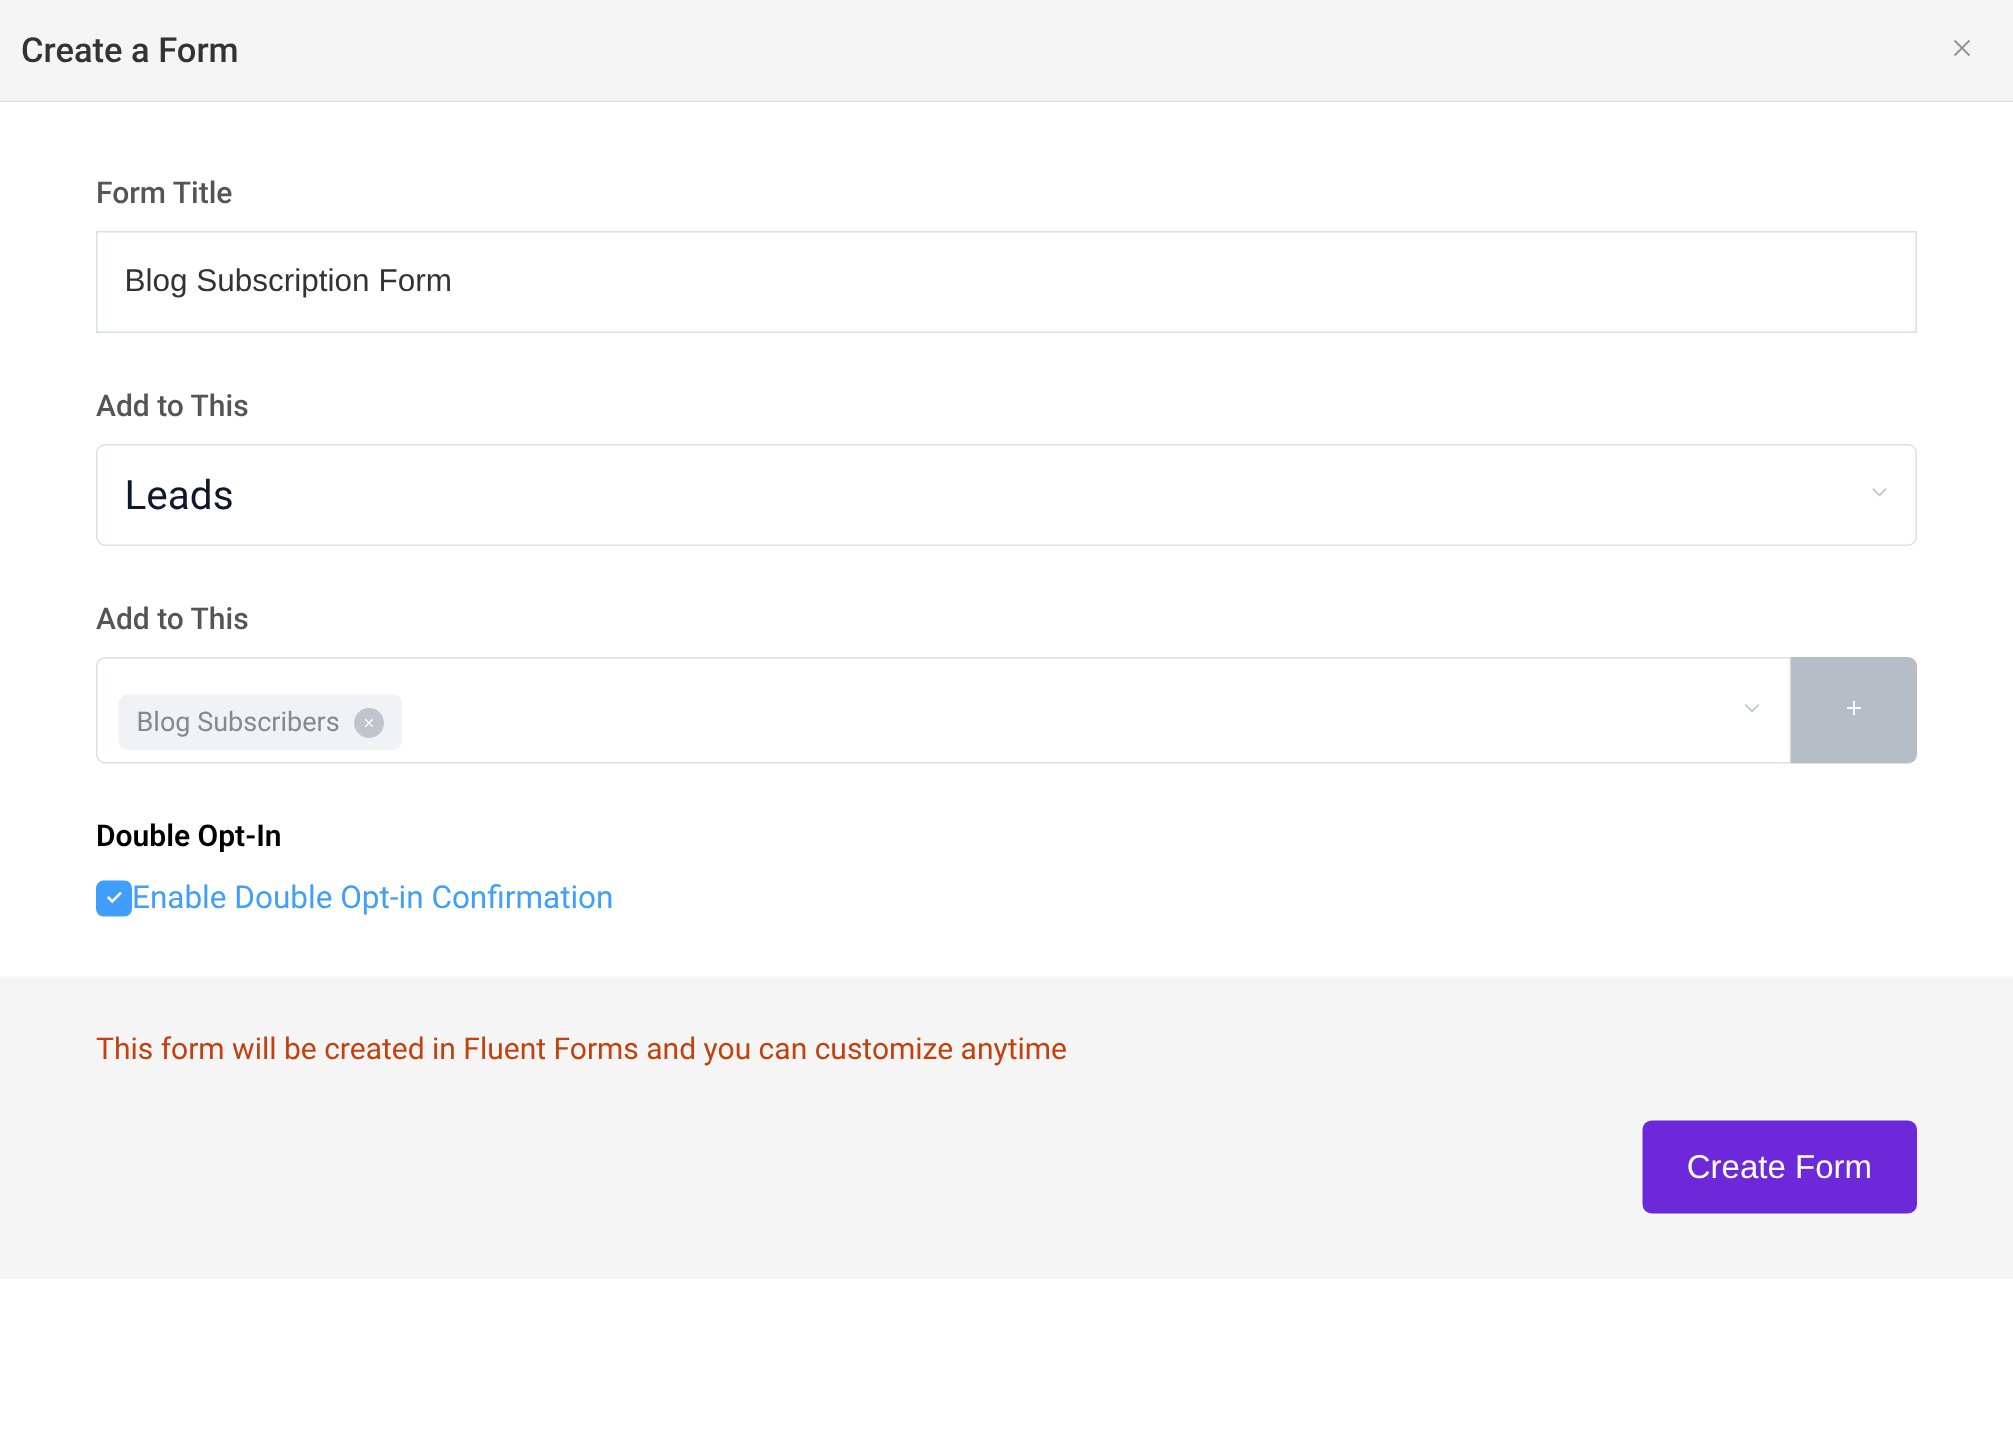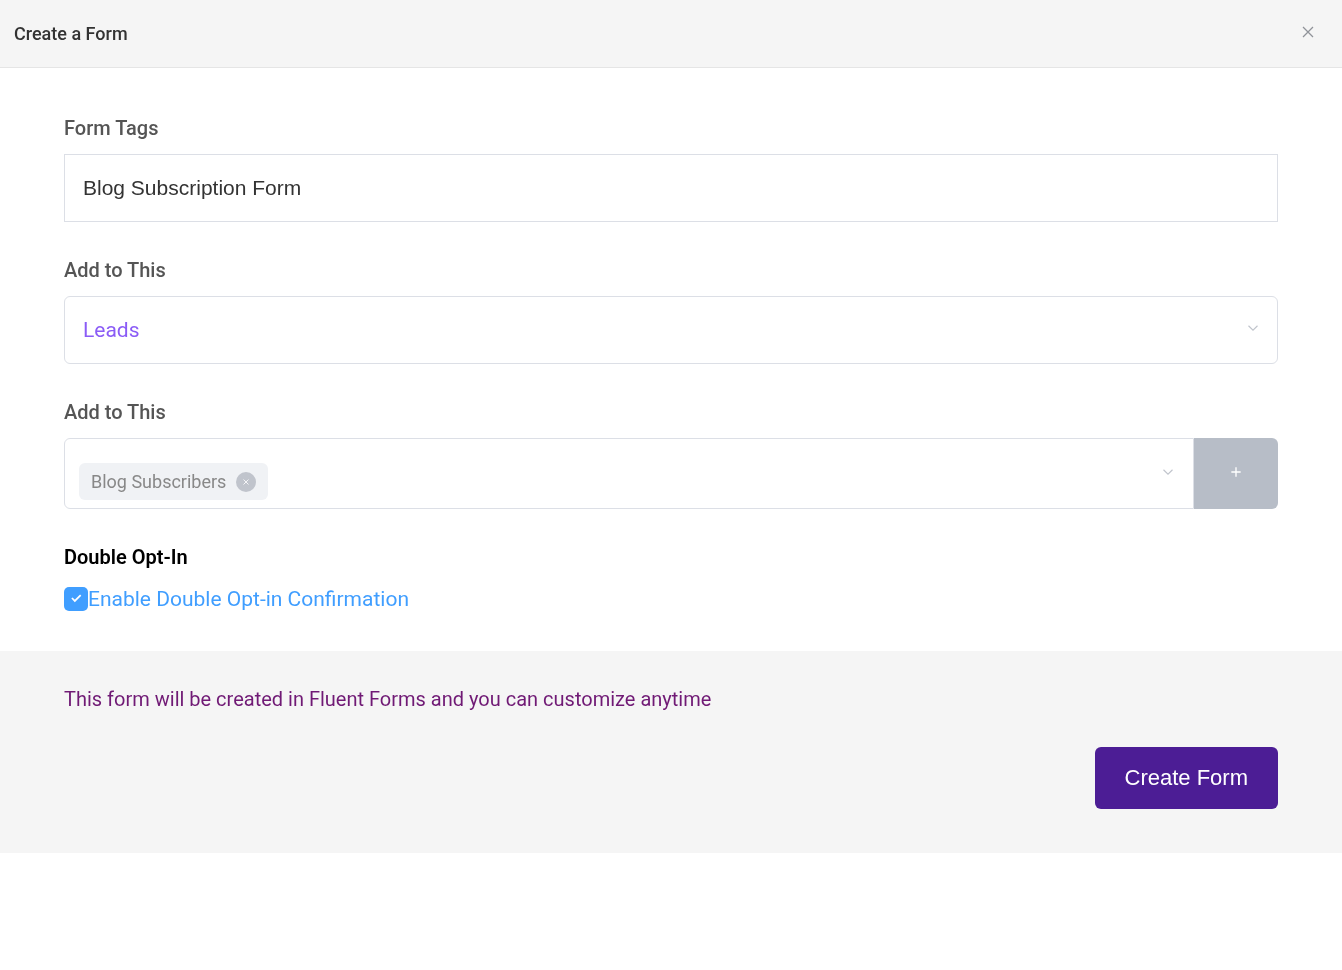--- a/index.html
+++ b/index.html
@@ -18,21 +18,21 @@
     }
     .header {
       display: flex;
       justify-content: space-between;
       align-items: center;
       padding: 18px 20px 18px 14px;
       background: #f5f5f5;
       border-bottom: 1px solid #e5e5e5;
     }
     .header-title {
-      font-size: 18px;
+      font-size: 23px;
       font-weight: 500;
       color: #333;
     }
     .close-btn {
       background: none;
       border: none;
       cursor: pointer;
       color: #909399;
       padding: 4px;
     }
@@ -68,22 +68,22 @@
       outline: none;
     }
     .select-wrap {
       position: relative;
       width: 100%;
     }
     .select-input {
       width: 100%;
       height: 68px;
       padding: 0 40px 0 18px;
-      font-size: 21px;
-      color: #8b5cf6;
+      font-size: 27px;
+      color: #0f172a;
       border: 1px solid #dcdfe6;
       border-radius: 6px;
       background: #fff;
       display: flex;
       align-items: center;
       cursor: pointer;
     }
     .select-caret {
       position: absolute;
       right: 16px;
@@ -190,29 +190,29 @@
       font-size: 21px;
       color: #409eff;
       cursor: pointer;
     }
     .footer {
       background: #f5f5f5;
       padding: 36px 64px 44px 64px;
     }
     .footer-note {
       font-size: 20px;
-      color: #701a75;
+      color: #c2410c;
       margin-bottom: 36px;
     }
     .footer-actions {
       display: flex;
       justify-content: flex-end;
     }
     .primary-btn {
-      background: #4c1d95;
+      background: #6d28d9;
       color: #fff;
       border: none;
       border-radius: 6px;
       padding: 18px 30px;
       font-size: 22px;
       font-weight: 500;
       cursor: pointer;
     }
     .section-heading {
       font-size: 20px;
@@ -233,21 +233,21 @@
         <svg viewBox="0 0 24 24" fill="none">
             <path d="M6 6l12 12M18 6L6 18"></path>
           </svg>
       </span>
     </button>
   </div>
 
   <div class="body">
 
     <div class="field">
-      <label class="field-label">Form Tags</label>
+      <label class="field-label">Form Title</label>
       <input type="text" class="text-input" value="Blog Subscription Form" style="">
     </div>
 
     <div class="field">
       <label class="field-label">Add to This</label>
       <div class="select-wrap">
         <div class="select-input">
           <span>Leads</span>
         </div>
         <span class="select-caret">

